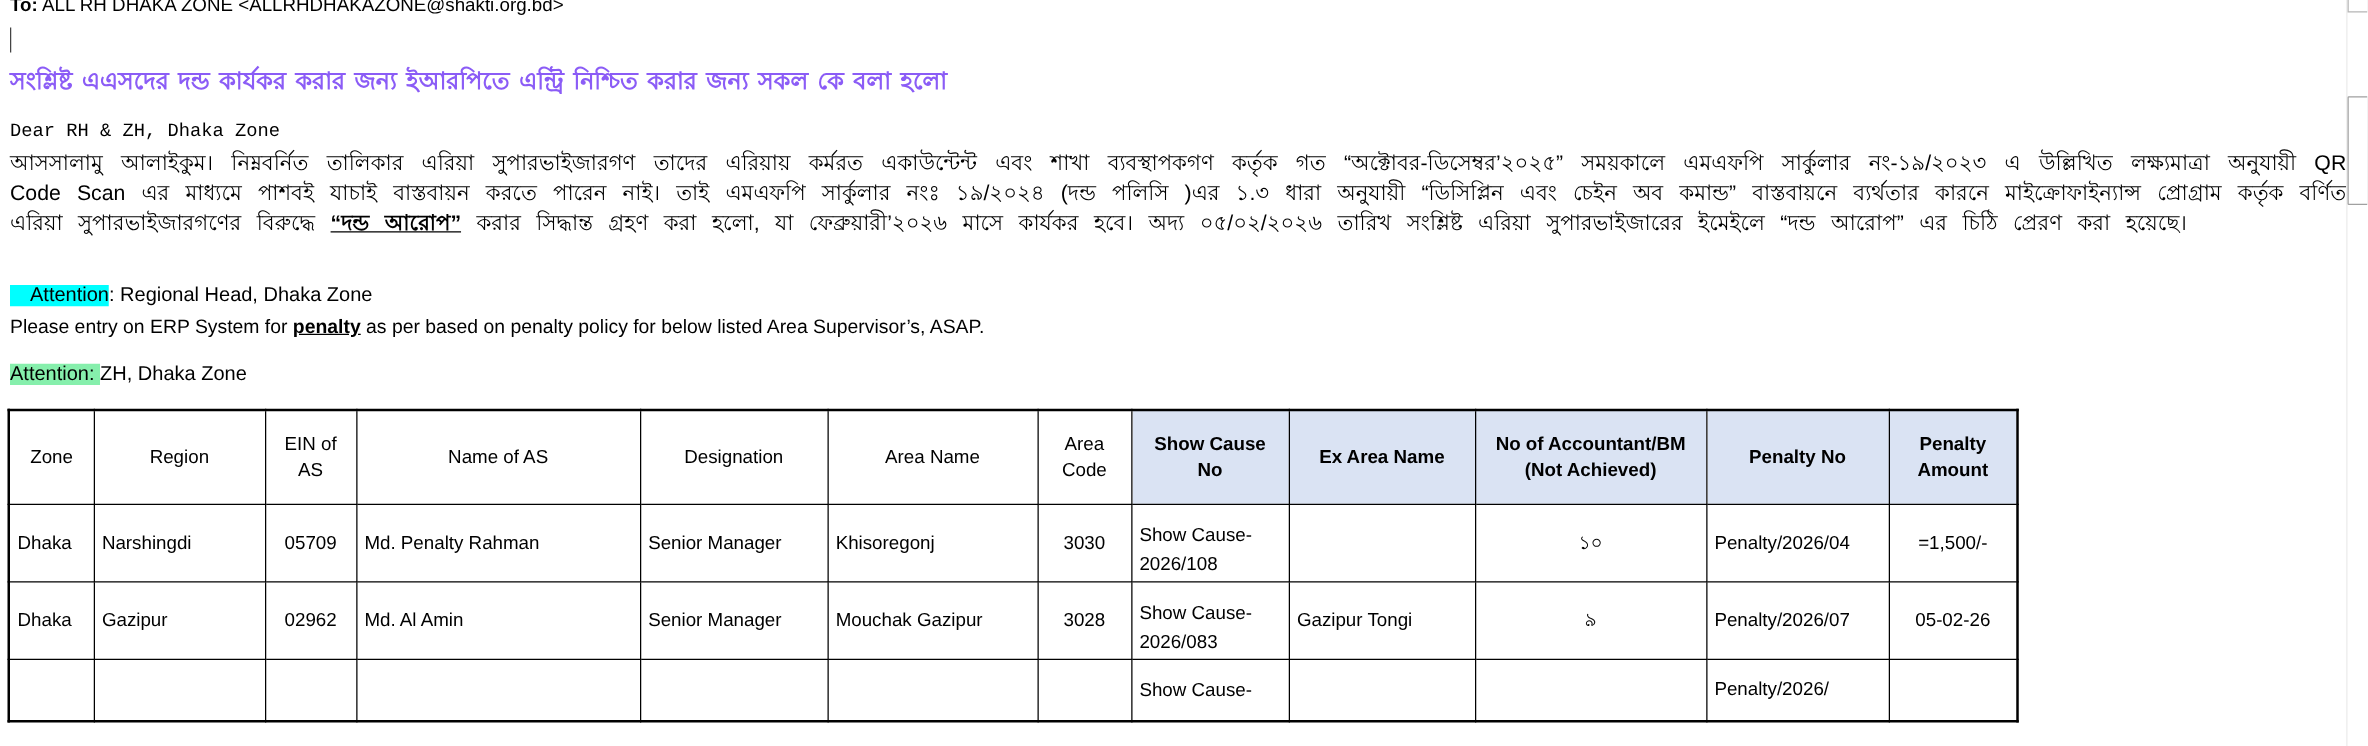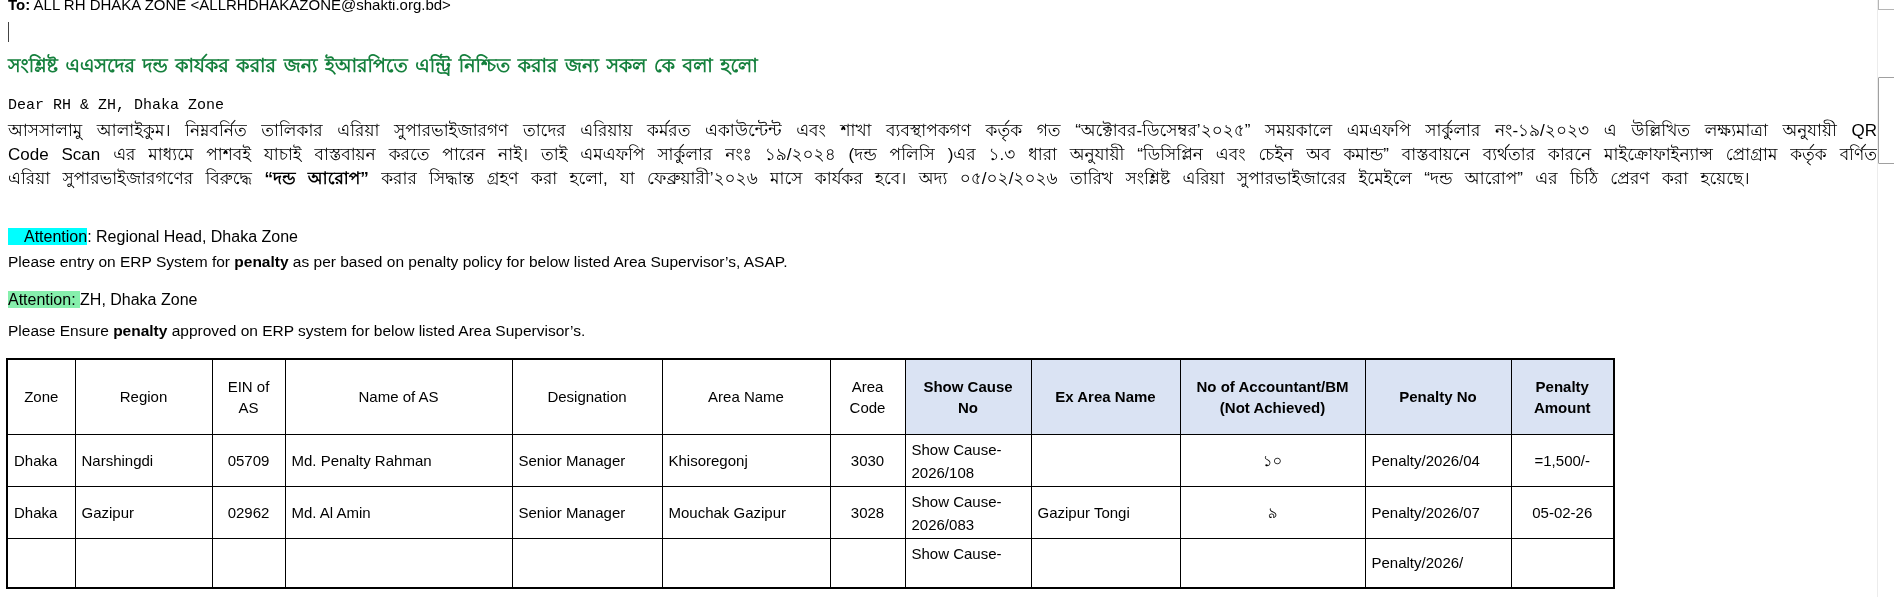--- a/index.html
+++ b/index.html
@@ -48,21 +48,21 @@
   }
 
   .attention-line { font-size: 16px; line-height: 21px; }
   #attention-1 { margin-top: 35px; }
   #attention-2 { margin-top: 17px; }
   .hl-cyan { background: #00ffff; padding-left: 16px; }
   .hl-yellow { background: #86efac; }
   .please-line { font-size: 15.5px; line-height: 21px; }
   #please-1 { margin-top: 4px; }
   #please-2 { margin-top: 10px; }
-  .b { font-weight: bold; }
+  .b { font-weight: bold; text-decoration: underline; }
 
   #penalty-table {
     margin-top: 17px;
     margin-left: -2px;
     border-collapse: collapse;
     table-layout: fixed;
     width: 1609px;
     font-size: 15px;
     border: 2px solid #000;
   }
@@ -73,21 +73,21 @@
     overflow: hidden;
     font-weight: normal;
     text-align: left;
     line-height: 21px;
   }
   #penalty-table tr.header-row { height: 75px; }
   #penalty-table tr.data-row { height: 50px; }
   #penalty-table th { text-align: center; }
   #penalty-table th.shaded { background: #dae3f3; font-weight: bold; }
   #penalty-table td.ctr { text-align: center; }
-  #penalty-table td.sc { line-height: 23px; padding-top: 3px; vertical-align: top; margin-top: 44px; }
+  #penalty-table td.sc { line-height: 23px; padding-top: 13px; vertical-align: top; margin-top: 44px; }
 
   
   #scrollbar-track {
     position: absolute; top: 0; right: 0;
     width: 17px; height: 597px;
     background: #fff;
     border-left: 1px solid #ececec;
   }
   #scrollbar-up-button {
     position: absolute; top: -8px; left: 0;
@@ -109,38 +109,35 @@
 <div id="page">
   <div id="content">
 
     <div class="hdr-line" id="to-line">
       <span class="hdr-label">To:</span><span> ALL RH DHAKA ZONE &lt;ALLRHDHAKAZONE@shakti.org.bd&gt;</span>
     </div>
 
 
     <div id="cursor-bar"></div>
 
-    <div id="red-heading" style="color:#15803d">সংশ্লিষ্ট এএসদের দন্ড কার্যকর করার জন্য ইআরপিতে এন্ট্রি নিশ্চিত করার জন্য সকল কে  বলা হলো</div>
+    <div id="red-heading" style="color:#8b5cf6">সংশ্লিষ্ট এএসদের দন্ড কার্যকর করার জন্য ইআরপিতে এন্ট্রি নিশ্চিত করার জন্য সকল কে  বলা হলো</div>
 
     <div id="greeting">Dear RH &amp; ZH, Dhaka Zone</div>
 
     <div id="main-paragraph"><span>আসসালামু আলাইকুম। নিম্নবর্নিত তালিকার এরিয়া সুপারভাইজারগণ তাদের এরিয়ায় কর্মরত একাউন্টেন্ট এবং শাখা ব্যবস্থাপকগণ কর্তৃক গত “অক্টোবর-ডিসেম্বর’২০২৫” সময়কালে এমএফপি সার্কুলার নং-১৯/২০২৩ এ উল্লিখিত লক্ষ্যমাত্রা অনুযায়ী QR Code Scan এর মাধ্যমে পাশবই যাচাই বাস্তবায়ন করতে পারেন নাই। তাই এমএফপি সার্কুলার নংঃ ১৯/২০২৪ (দন্ড পলিসি )এর ১.৩ ধারা অনুযায়ী “ডিসিপ্লিন এবং চেইন অব কমান্ড” বাস্তবায়নে ব্যর্থতার কারনে মাইক্রোফাইন্যান্স প্রোগ্রাম কর্তৃক বর্ণিত এরিয়া সুপারভাইজারগণের বিরুদ্ধে </span><span class="b">“দন্ড আরোপ”</span><span> করার সিদ্ধান্ত গ্রহণ করা হলো, যা ফেব্রুয়ারী’২০২৬ মাসে কার্যকর হবে। অদ্য ০৫/০২/২০২৬ তারিখ সংশ্লিষ্ট এরিয়া সুপারভাইজারের ইমেইলে “দন্ড আরোপ” এর চিঠি প্রেরণ করা হয়েছে।</span></div>
 
     <div class="attention-line" id="attention-1">
       <span class="hl-cyan">Attention</span><span>: Regional Head, Dhaka Zone</span>
     </div>
     <div class="please-line" id="please-1">
       <span>Please entry on ERP System for </span><span class="b">penalty</span><span> as per based on penalty policy for below listed Area Supervisor’s, ASAP.</span>
     </div>
 
     <div class="attention-line" id="attention-2">
       <span class="hl-yellow">Attention: </span><span> ZH, Dhaka Zone</span>
-    </div>
-    <div class="please-line" id="please-2">
-      <span>Please Ensure </span><span class="b">penalty</span><span> approved on ERP system for below listed Area Supervisor’s.</span>
     </div>
 
     <table id="penalty-table">
       <colgroup>
         <col style="width:68px">
           <col style="width:137px">
           <col style="width:73px">
           <col style="width:227px">
         <col style="width:150px">
           <col style="width:168px">

